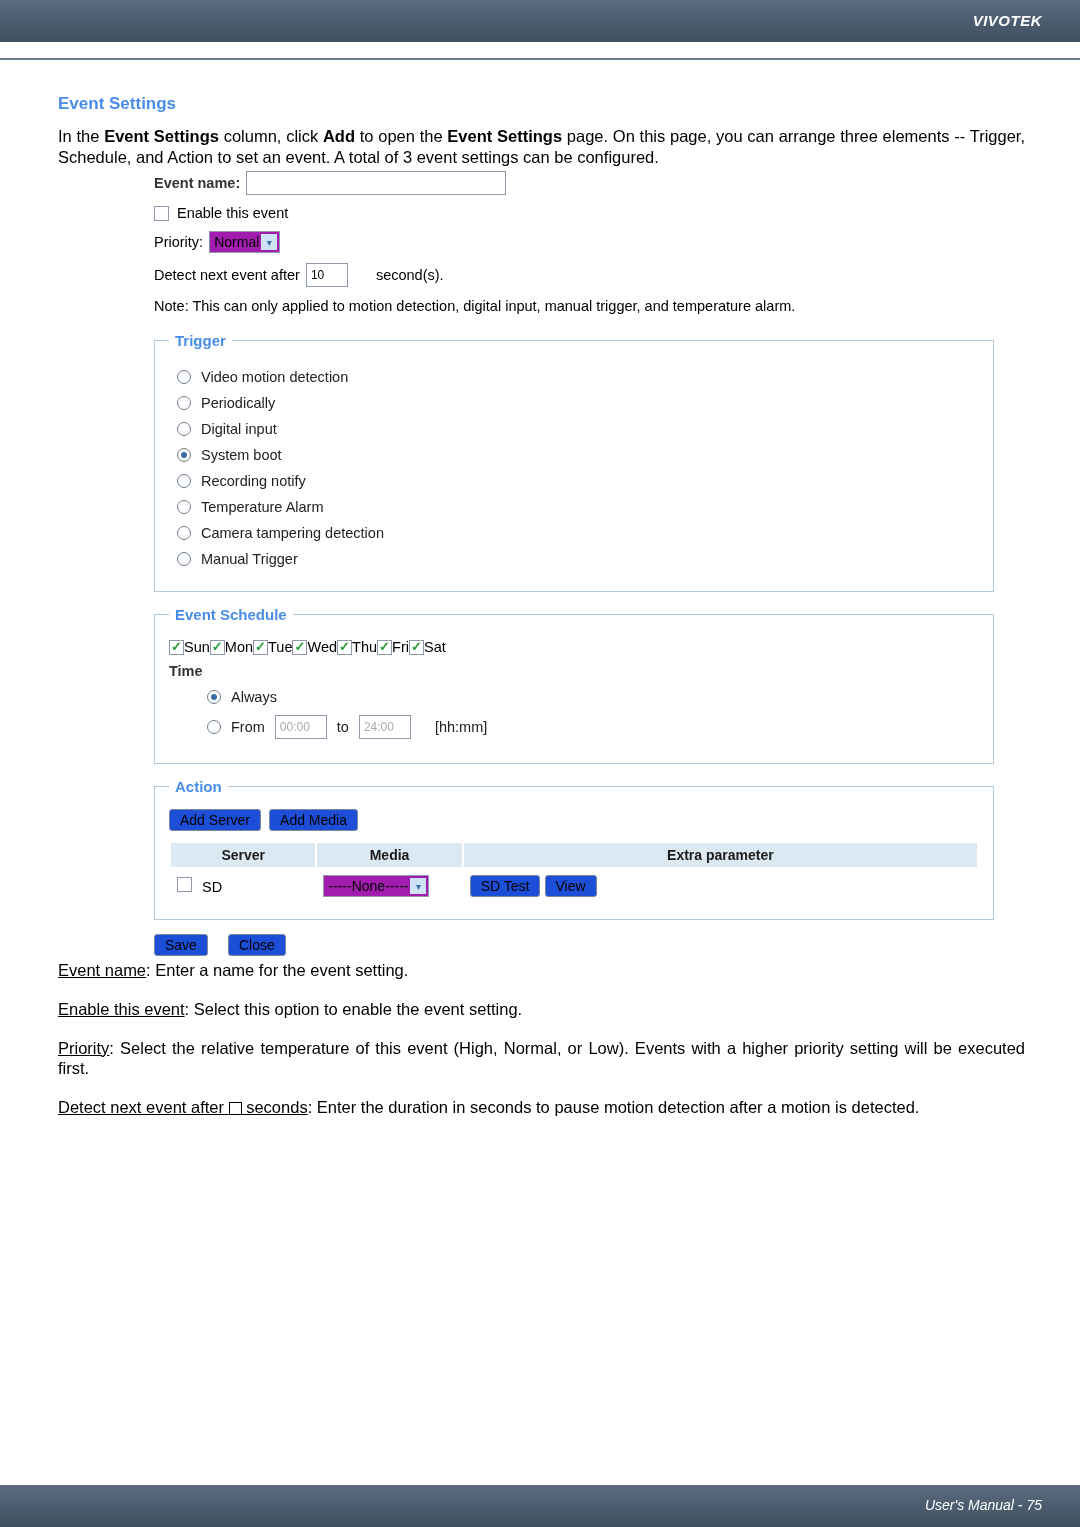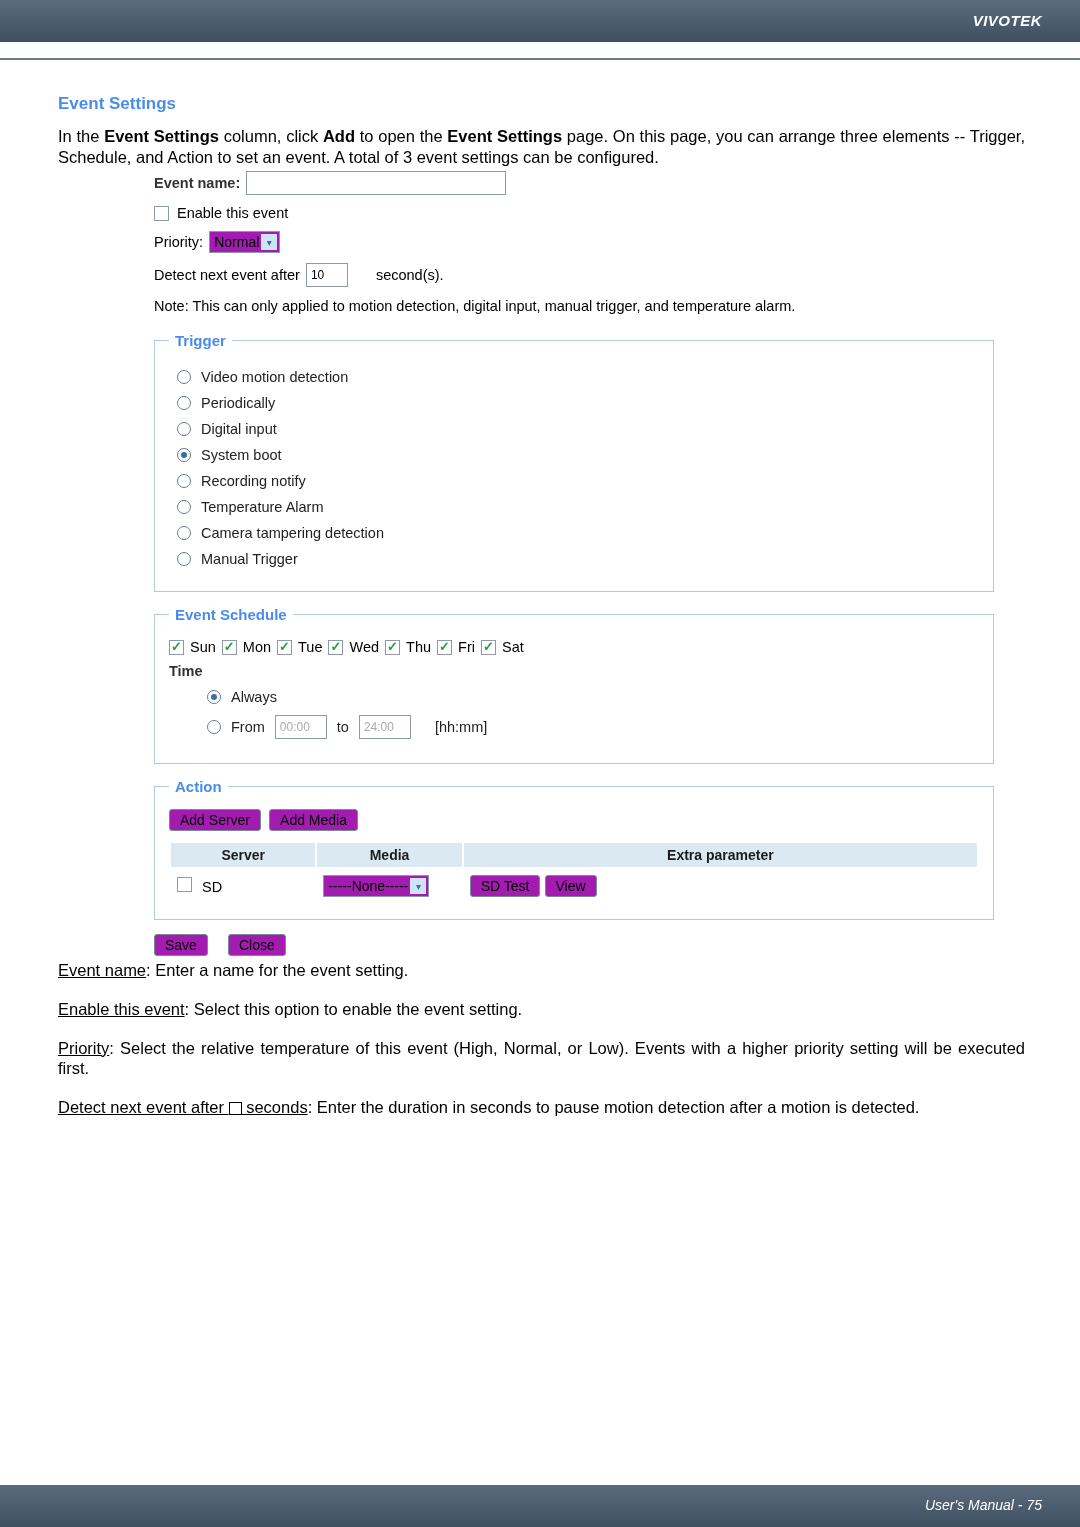--- a/index.html
+++ b/index.html
@@ -18,23 +18,23 @@
   .txt-input.disabled { color:#aaa; }
   .checkbox { width: 15px; height: 15px; border: 1px solid #8e9aab; display: inline-block; background:#fff; position:relative; }
   .checkbox.checked::after { content:"✓"; position:absolute; left:1px; top:-2px; font-size:13px; color:#27a13a; font-weight:bold; }
   .select { border:1px solid #8e9aab; height:22px; display:inline-flex; align-items:center; padding:0 2px 0 4px; font-size:14px; background:#a21caf; }
   .select .arrow { width:16px; height:16px; background:#cfe3f7; display:inline-flex; align-items:center; justify-content:center; margin-left:2px; color:#3a6ea8; font-size:10px; }
   fieldset { border:1px solid #b5c9dc; margin-top:14px; padding:10px 14px 14px 14px; }
   legend { color:#4a8de8; font-weight:bold; font-size:15px; padding:0 6px; }
   .radio { width:14px; height:14px; border:1px solid #6b7d8d; border-radius:50%; display:inline-block; position:relative; background:#fff; }
   .radio.checked::after { content:""; position:absolute; width:6px; height:6px; background:#3a6ea8; border-radius:50%; left:3px; top:3px; }
   .opt { display:flex; align-items:center; gap:10px; margin:10px 8px; font-size:14.5px; color:#222; }
-  .sched-days { display:flex; gap:6px; align-items:center; font-size:14.5px; margin:6px 0 8px 0; flex-wrap:wrap; }
+  .sched-days { display:flex; align-items:center; font-size:14.5px; margin:6px 0 8px 0; flex-wrap:wrap; }
   .time-row { margin-left:38px; }
-  .btn { border:1px solid #7a8a9a; background:#a21caf; padding:2px 10px; font-size:14px; border-radius:3px; cursor:pointer; }
+  .btn { border:1px solid #7a8a9a; background:#1d4ed8; padding:2px 10px; font-size:14px; border-radius:3px; cursor:pointer; }
   .action-tbl { width:100%; margin-top:10px; }
   .action-tbl th { background:#dbe9f3; font-size:14px; padding:4px 6px; text-align:center; font-weight:bold; color:#1b1b1b; }
   .action-tbl td { padding:6px 6px; font-size:14.5px; }
   .save-row { display:flex; gap:20px; margin-top:14px; margin-left:0; }
   .def-block { font-size:16.5px; line-height:1.25; margin-top:4px; text-align: justify; }
   .def-block .u { text-decoration: underline; }
   .def-block + .def-block { margin-top:18px; }
   .footer-bar { position:absolute; bottom:0; left:0; right:0; height:42px; background: linear-gradient(#5a6c7e,#3e4f60); }
   .footer-text { position:absolute; right:38px; top:12px; color:#fff; font-style:italic; font-size:14px; }
   .note-text { font-size:14.5px; margin-top:8px; line-height:1.6; }

